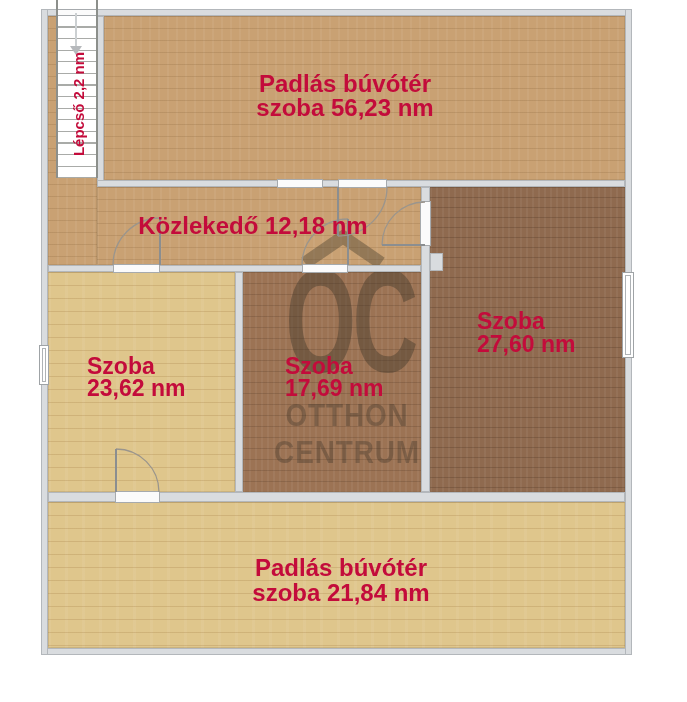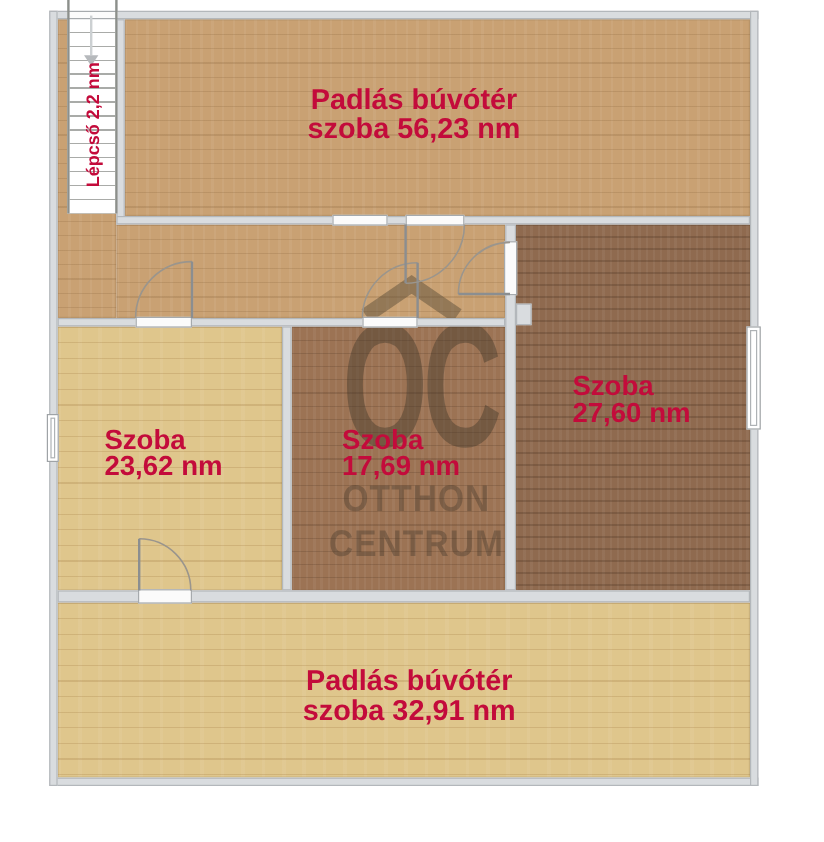--- a/index.html
+++ b/index.html
@@ -124,31 +124,32 @@
     <div class="rail" style="left:0;"></div>
     <div class="rail" style="left:40px;"></div>
     <div class="stem"></div>
     <div class="arrowhead"></div>
   </div>
 
   <div id="lbl-top" class="label">
     <div>Padlás búvótér</div>
     <div>szoba 56,23 nm</div>
   </div>
+  <div id="lbl-corridor" class="label">Közlekedő 12,18 nm</div>
   <div id="lbl-left" class="label">
     <div>Szoba</div>
     <div>23,62 nm</div>
   </div>
   <div id="lbl-middle" class="label">
     <div>Szoba</div>
     <div>17,69 nm</div>
   </div>
   <div id="lbl-right" class="label">
     <div>Szoba</div>
     <div>27,60 nm</div>
   </div>
   <div id="lbl-bottom" class="label">
     <div>Padlás búvótér</div>
-    <div>szoba 32,91 nm</div>
+    <div>szoba 21,84 nm</div>
   </div>
   <div id="lbl-stairs" class="label">Lépcső 2,2 nm</div>
 
 </div>
 
 </body></html>

